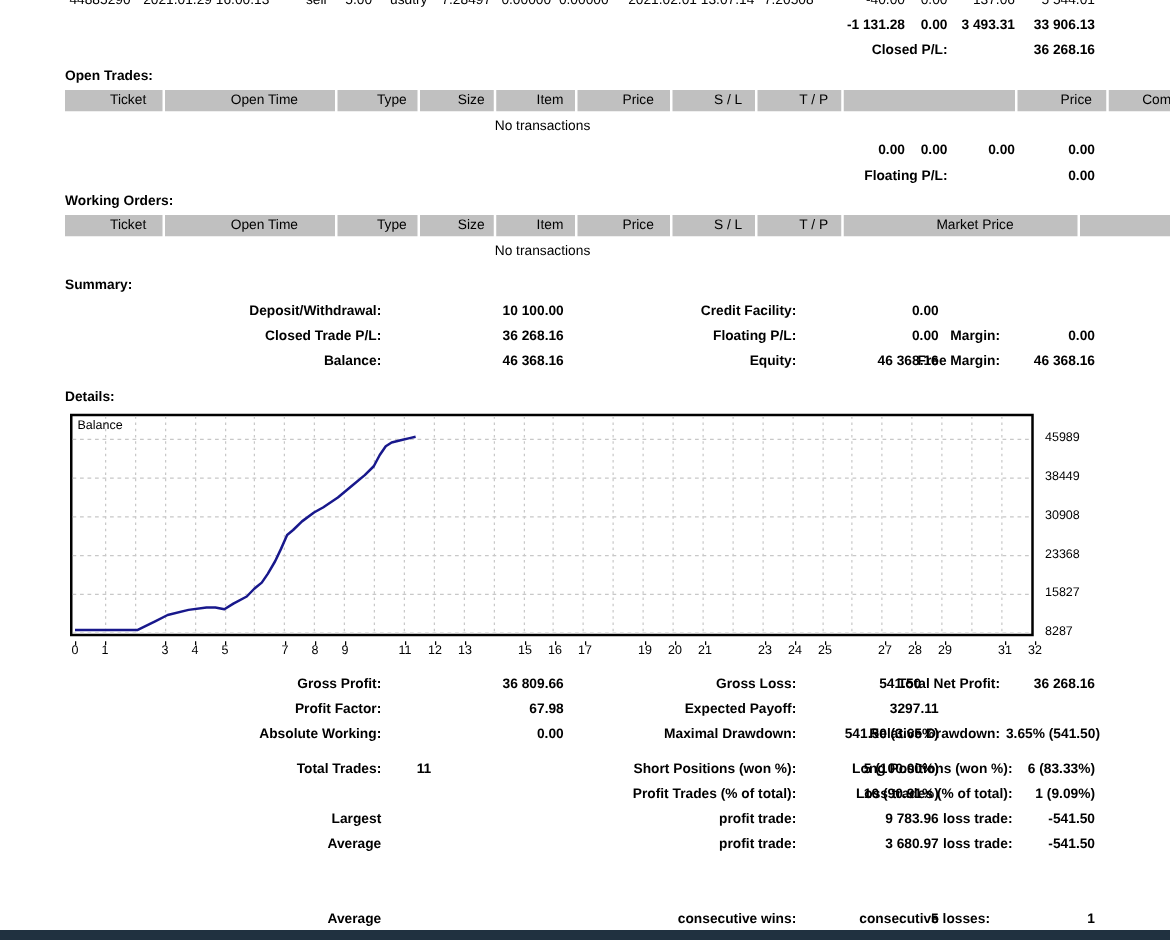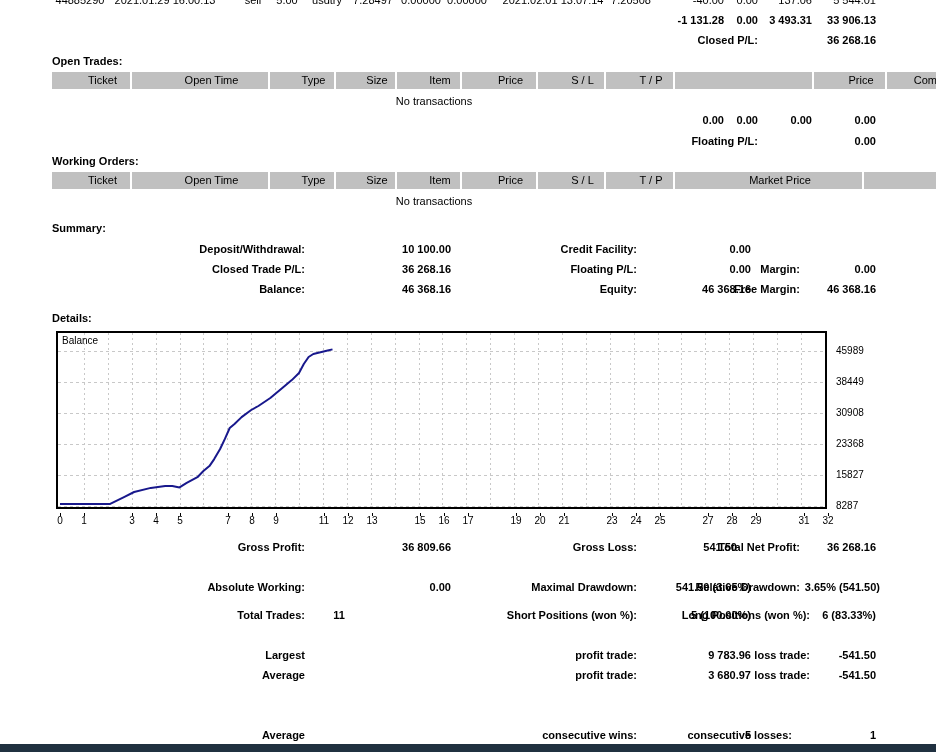--- a/index.html
+++ b/index.html
@@ -170,35 +170,47 @@
       <span class="cell b" style="right: 60px;">46 368.16</span>
     </div>
     <div class="rline" style="top: 540px;">
       <span class="cell b" style="right: 631px;">Gross Profit:</span>
       <span class="cell b" style="right: 485px;">36 809.66</span>
       <span class="cell b" style="right: 299px;">Gross Loss:</span>
       <span class="cell b" style="right: 199px;">541.50</span>
       <span class="cell b" style="right: 136px;">Total Net Profit:</span>
       <span class="cell b" style="right: 60px;">36 268.16</span>
     </div>
+    <div class="rline" style="top: 560px;">
+      <span class="cell b" style="right: 631px;">Profit Factor:</span>
+      <span class="cell b" style="right: 485px;">67.98</span>
+      <span class="cell b" style="right: 299px;">Expected Payoff:</span>
+      <span class="cell b" style="right: 185px;">3297.11</span>
+    </div>
     <div class="rline" style="top: 580px;">
       <span class="cell b" style="right: 631px;">Absolute Working:</span>
       <span class="cell b" style="right: 485px;">0.00</span>
       <span class="cell b" style="right: 299px;">Maximal Drawdown:</span>
       <span class="cell b" style="right: 185px;">541.50 (3.65%)</span>
       <span class="cell b" style="right: 136px;">Relative Drawdown:</span>
       <span class="cell b" style="right: 56px;">3.65% (541.50)</span>
     </div>
     <div class="rline" style="top: 608px;">
       <span class="cell b" style="right: 631px;">Total Trades:</span>
       <span class="cell b" style="right: 591px;">11</span>
       <span class="cell b" style="right: 299px;">Short Positions (won %):</span>
       <span class="cell b" style="right: 185px;">5 (100.00%)</span>
       <span class="cell b" style="right: 126px;">Long Positions (won %):</span>
       <span class="cell b" style="right: 60px;">6 (83.33%)</span>
+    </div>
+    <div class="rline" style="top: 628px;">
+      <span class="cell b" style="right: 299px;">Profit Trades (% of total):</span>
+      <span class="cell b" style="right: 185px;">10 (90.91%)</span>
+      <span class="cell b" style="right: 126px;">Loss trades (% of total):</span>
+      <span class="cell b" style="right: 60px;">1 (9.09%)</span>
     </div>
     <div class="rline" style="top: 648px;">
       <span class="cell b" style="right: 631px;">Largest</span>
       <span class="cell b" style="right: 299px;">profit trade:</span>
       <span class="cell b" style="right: 185px;">9 783.96</span>
       <span class="cell b" style="right: 126px;">loss trade:</span>
       <span class="cell b" style="right: 60px;">-541.50</span>
     </div>
     <div class="rline" style="top: 668px;">
       <span class="cell b" style="right: 631px;">Average</span>

